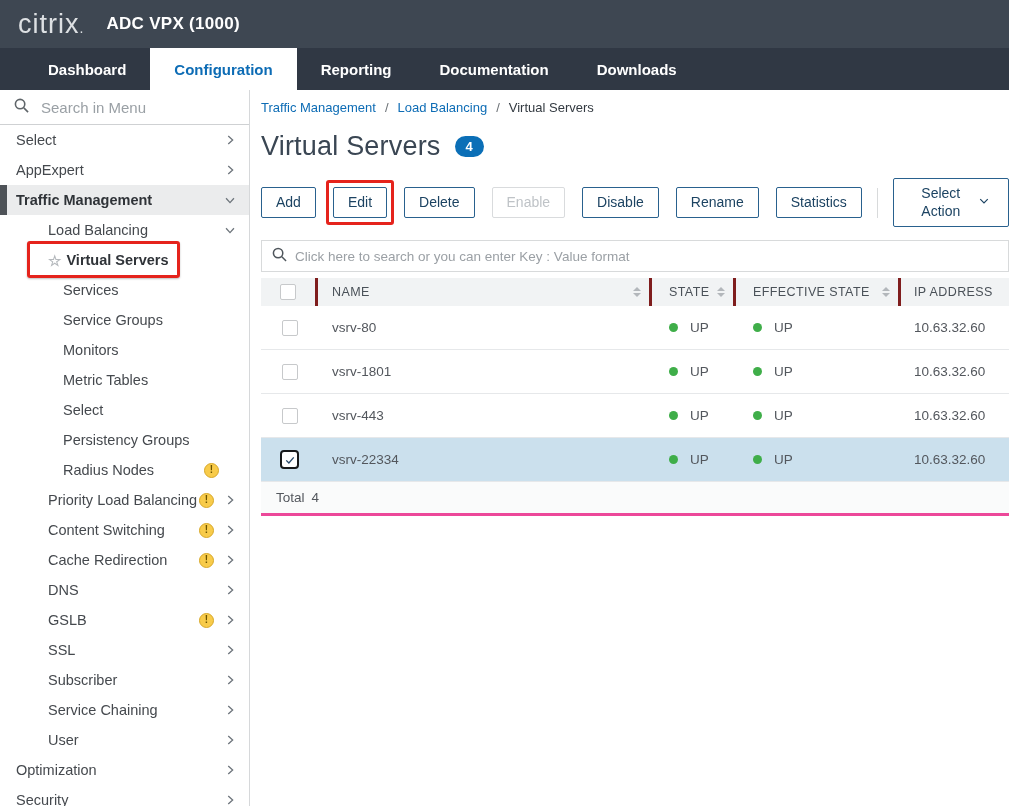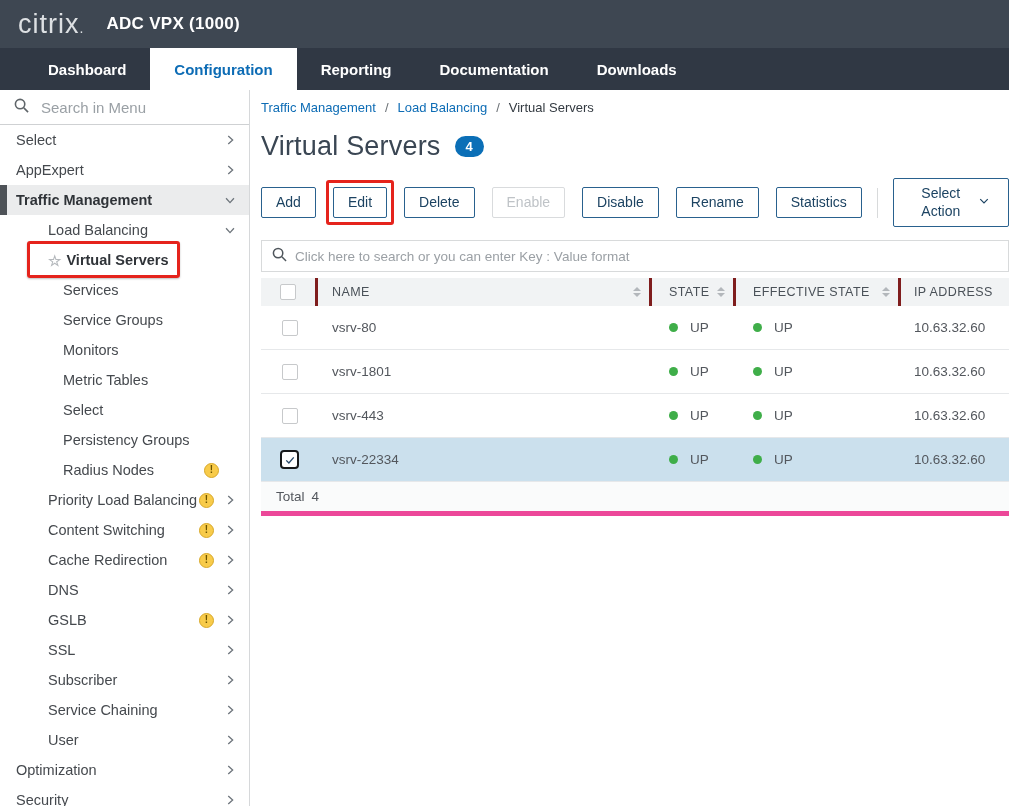--- a/index.html
+++ b/index.html
@@ -89,21 +89,21 @@
   .tbody .trow { height:44px; border-bottom:1px solid #e6e8ea; font-size:13.5px; color:#53575d; background:#fff; }
   .tbody .trow.selected { background:#cbe0ed; }
   .cb-cell { display:flex; justify-content:center; align-items:center; }
   .checkbox { width:16px; height:16px; background:#fff; border:1px solid #c7c9cb; border-radius:2px; cursor:pointer; }
   .checkbox.checked { width:19px; height:19px; border:2px solid #17191b; border-radius:4px; display:flex; align-items:center; justify-content:center; }
   .name-cell { padding-left:14px; }
   .state-cell { padding-left:17px; display:flex; align-items:center; gap:12px; }
   .ip-cell { padding-left:13px; }
   .dot { width:9px; height:9px; border-radius:50%; background:#3fae49; display:inline-block; }
 
-  .total-row { height:34px; background:#fafbfb; border-bottom:5px solid #ec4899; display:flex; align-items:center; padding-left:15px; gap:7px;
+  .total-row { height:34px; background:#fafbfb; border-bottom:3px solid #ec4899; display:flex; align-items:center; padding-left:15px; gap:7px;
                font-size:13.5px; color:#53575d; }
 </style>
 </head>
 <body>
 
 <div class="app">
 
   <header class="topbar">
     <span class="logo"><span>citrix</span><span class="tm-dot">.</span></span>
     <span class="product-title">ADC VPX (1000)</span>

